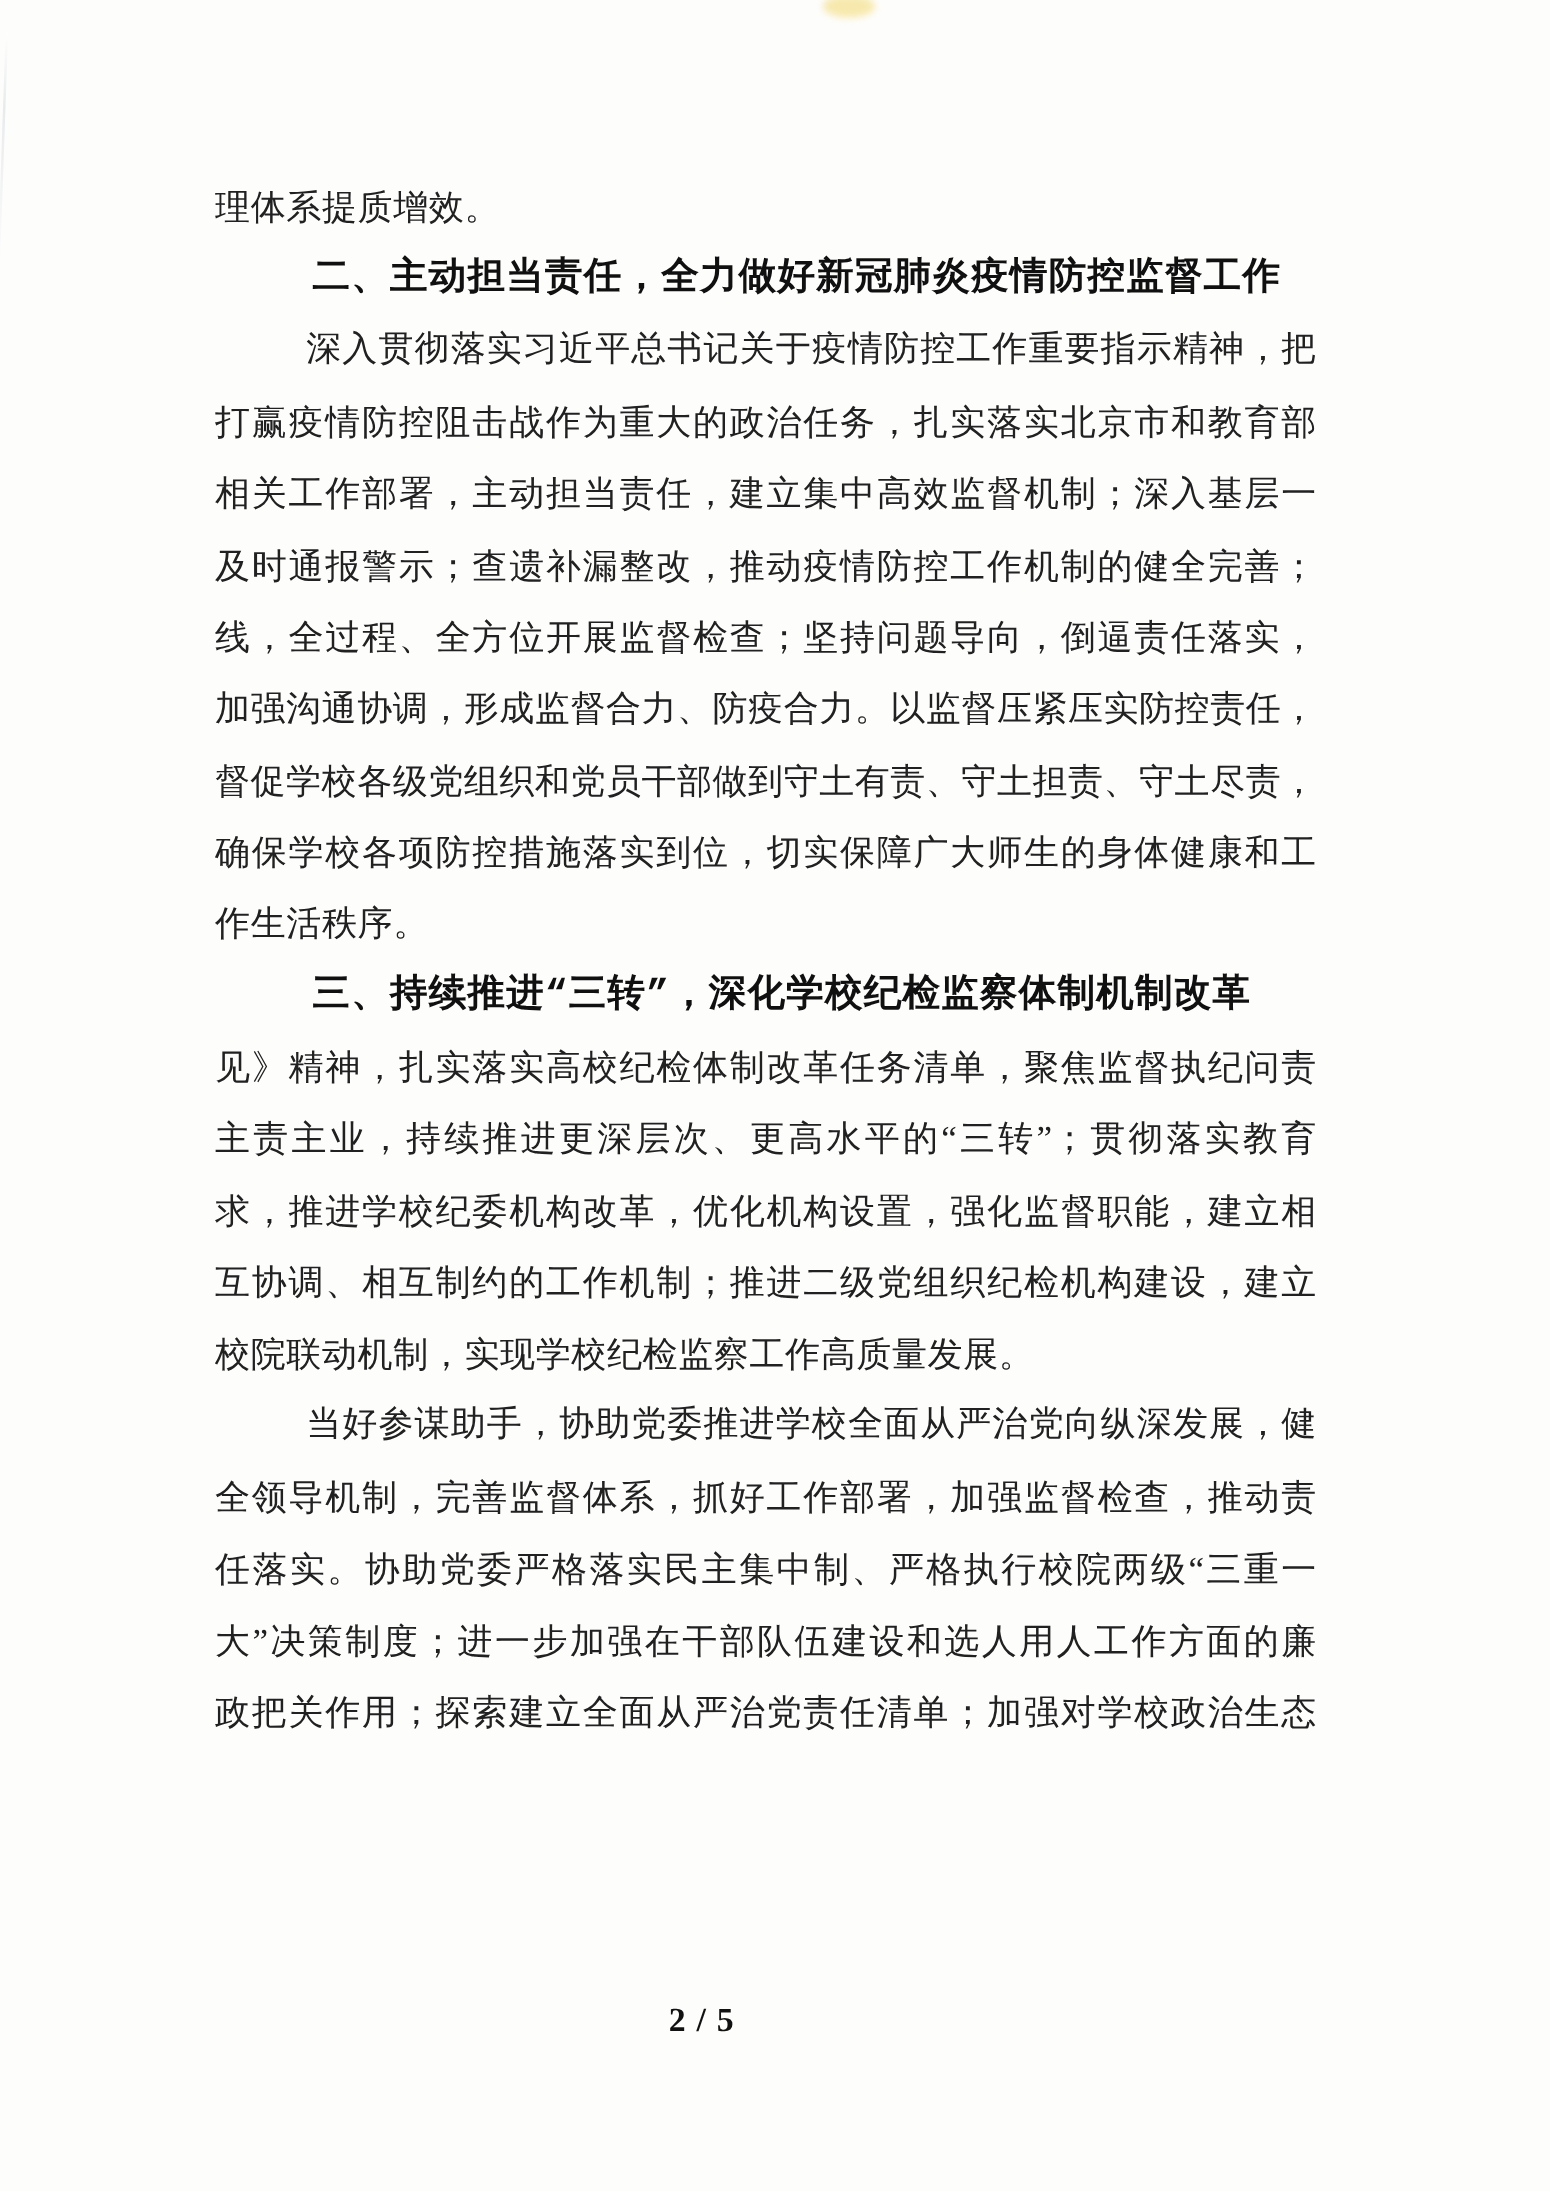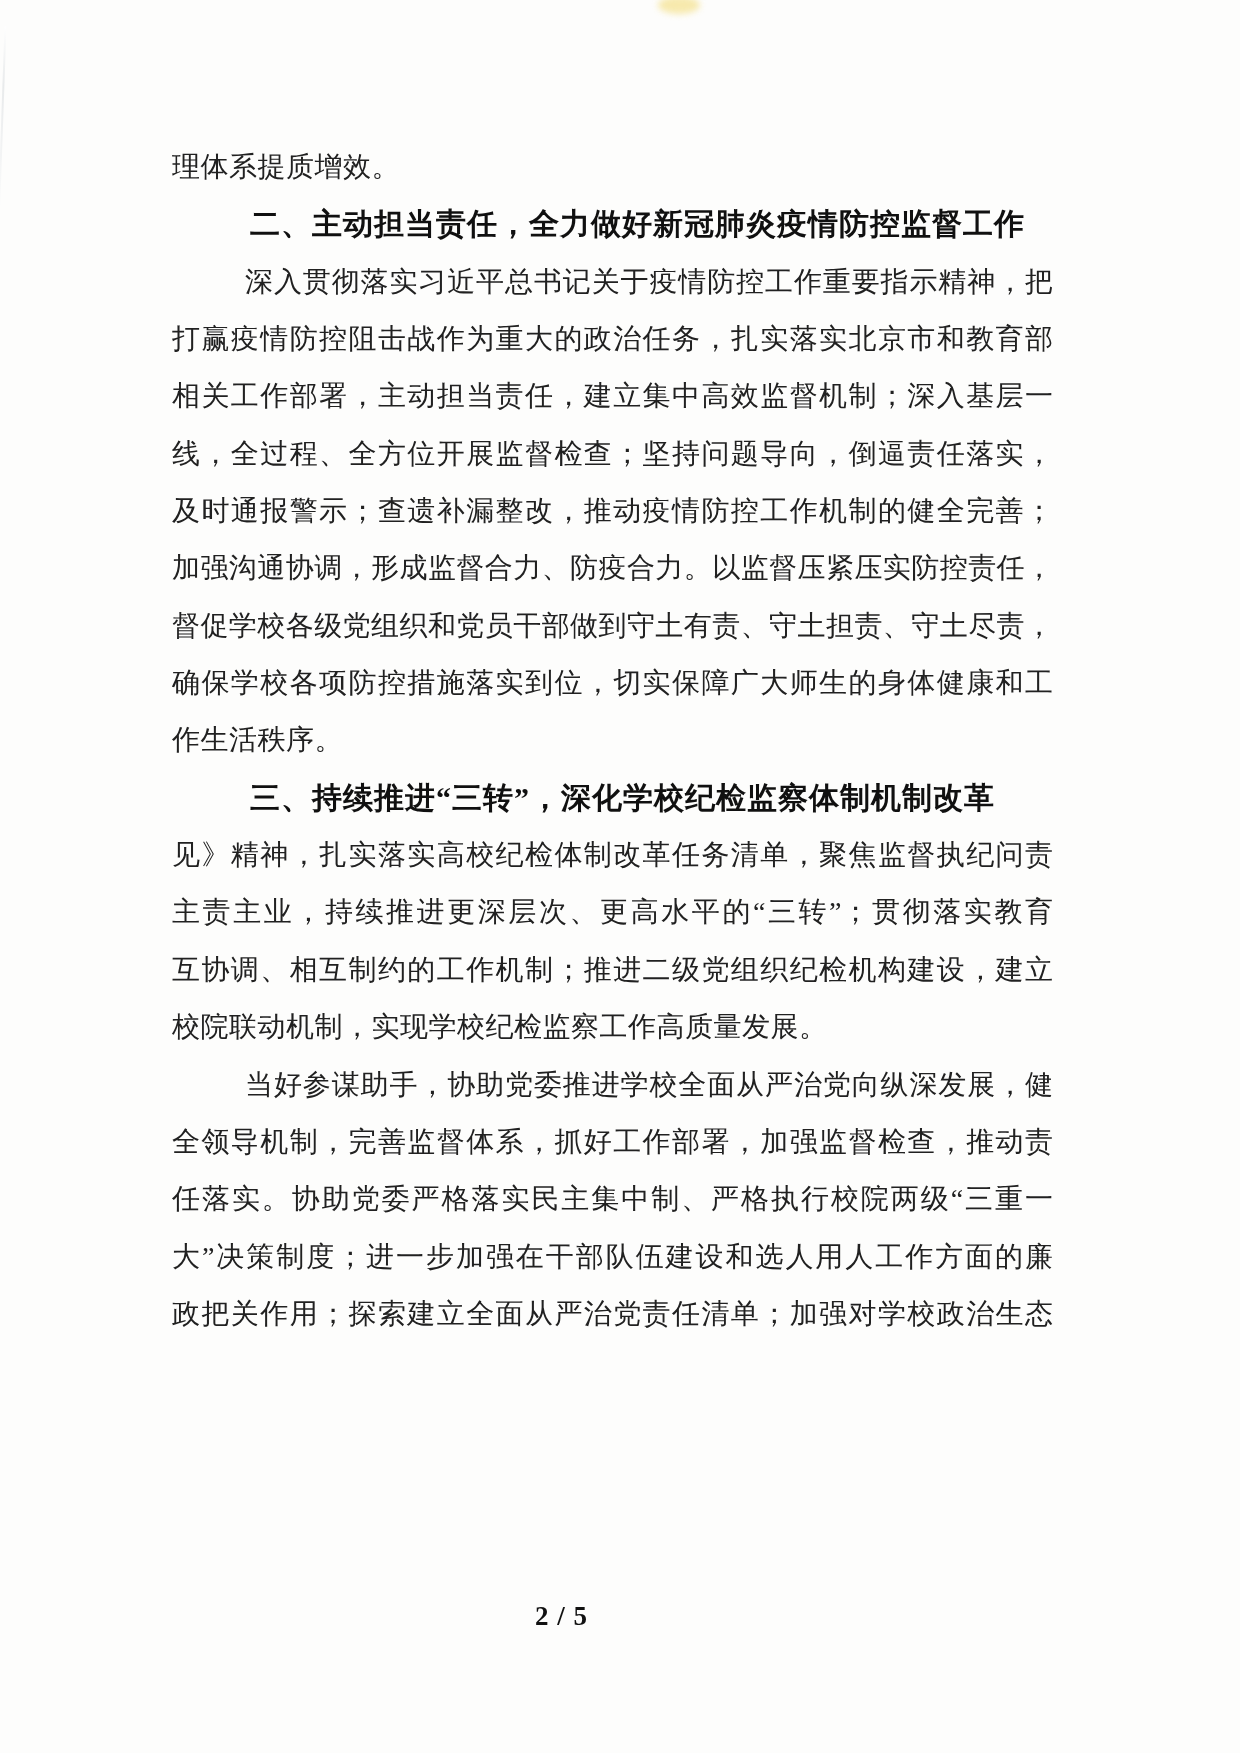--- a/index.html
+++ b/index.html
@@ -52,21 +52,21 @@
     white-space: nowrap;
     overflow: hidden;
     text-align: left;
   }
   .line.justify {
     white-space: normal;
     text-align: justify;
     text-align-last: justify;
     letter-spacing: 0;
   }
-  .line.indent { padding-left: 73px; }
+  .line.indent { padding-left: 73px; font-family: Liberation Mono, monospace; }
   .line.heading {
     padding-left: 78px;
     font-weight: bold;
     font-size: 30px;
     letter-spacing: 1px;
     color: #101010;
   }
   .footer {
     position: absolute;
     left: 0;
@@ -84,29 +84,30 @@
 
 <div class="page">
   <div class="smudge"></div>
   <div class="edge-line"></div>
   <div class="doc-body" id="doc-body">
       <div class="line body">理体系提质增效。</div>
       <div class="line heading indent">二、主动担当责任，全力做好新冠肺炎疫情防控监督工作</div>
       <div class="line body indent justify">深入贯彻落实习近平总书记关于疫情防控工作重要指示精神，把</div>
       <div class="line body justify">打赢疫情防控阻击战作为重大的政治任务，扎实落实北京市和教育部</div>
       <div class="line body justify">相关工作部署，主动担当责任，建立集中高效监督机制；深入基层一</div>
+      <div class="line body justify">及时通报警示；查遗补漏整改，推动疫情防控工作机制的健全完善；</div>
       <div class="line body justify">线，全过程、全方位开展监督检查；坚持问题导向，倒逼责任落实，</div>
-      <div class="line body justify">及时通报警示；查遗补漏整改，推动疫情防控工作机制的健全完善；</div>
       <div class="line body justify">加强沟通协调，形成监督合力、防疫合力。以监督压紧压实防控责任，</div>
       <div class="line body justify">督促学校各级党组织和党员干部做到守土有责、守土担责、守土尽责，</div>
       <div class="line body justify">确保学校各项防控措施落实到位，切实保障广大师生的身体健康和工</div>
       <div class="line body">作生活秩序。</div>
       <div class="line heading indent">三、持续推进“三转”，深化学校纪检监察体制机制改革</div>
       <div class="line body justify">见》精神，扎实落实高校纪检体制改革任务清单，聚焦监督执纪问责</div>
       <div class="line body justify">主责主业，持续推进更深层次、更高水平的“三转”；贯彻落实教育</div>
+      <div class="line body justify">求，推进学校纪委机构改革，优化机构设置，强化监督职能，建立相</div>
       <div class="line body justify">互协调、相互制约的工作机制；推进二级党组织纪检机构建设，建立</div>
       <div class="line body">校院联动机制，实现学校纪检监察工作高质量发展。</div>
       <div class="line body indent justify">当好参谋助手，协助党委推进学校全面从严治党向纵深发展，健</div>
       <div class="line body justify">全领导机制，完善监督体系，抓好工作部署，加强监督检查，推动责</div>
       <div class="line body justify">任落实。协助党委严格落实民主集中制、严格执行校院两级“三重一</div>
       <div class="line body justify">大”决策制度；进一步加强在干部队伍建设和选人用人工作方面的廉</div>
       <div class="line body justify">政把关作用；探索建立全面从严治党责任清单；加强对学校政治生态</div>
     </div>
   <div class="footer">2 / 5</div>
 </div>

